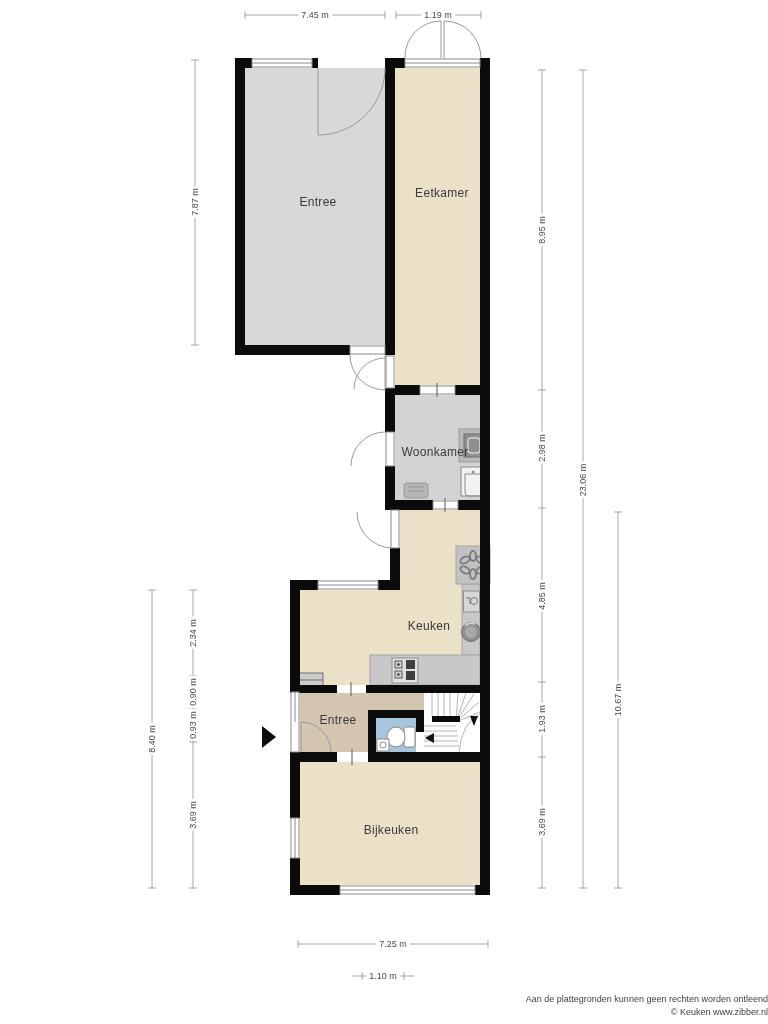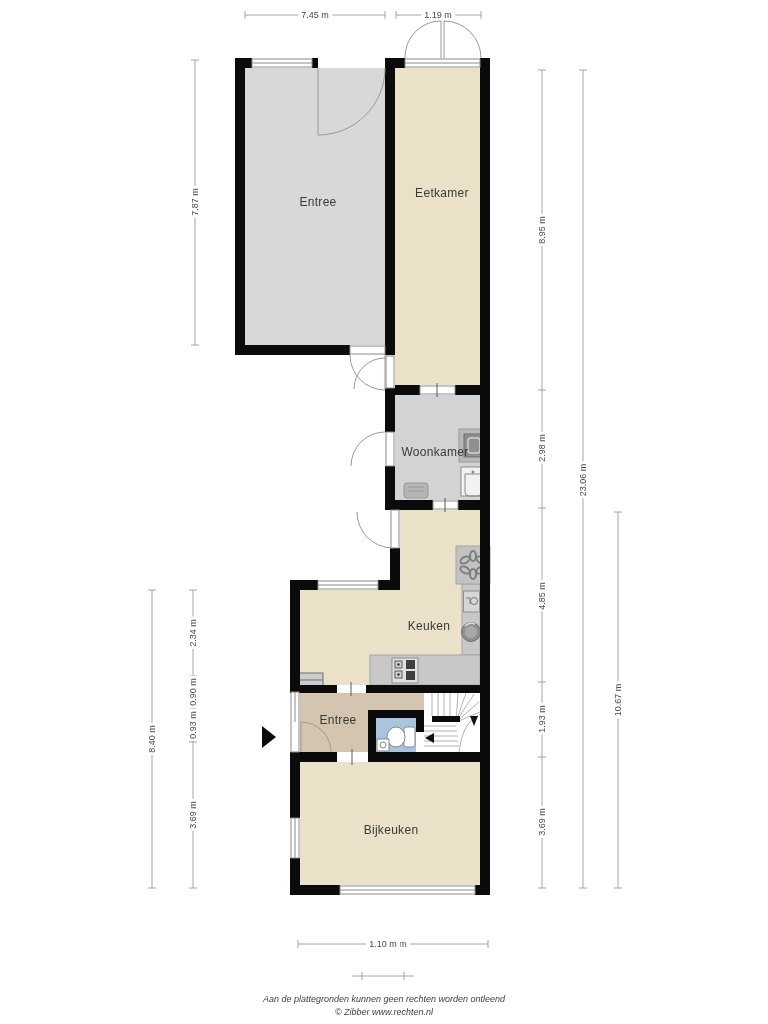--- a/index.html
+++ b/index.html
@@ -5,22 +5,22 @@
   html,body{margin:0;padding:0;}
   body{width:768px;height:1024px;position:relative;background:#ffffff;
        font-family:"Liberation Sans", sans-serif;overflow:hidden;}
   .plan-svg{position:absolute;left:0;top:0;}
   .wall{fill:#0b0b0b;}
   .room-label{position:absolute;transform:translate(-50%,-50%);
       font-size:12px;color:#3a3a3a;letter-spacing:.3px;white-space:nowrap;}
   .dim-label{position:absolute;transform:translate(-50%,-50%);
       font-size:9px;color:#4a4a4a;background:#ffffff;padding:0 3px;white-space:nowrap;}
   .dim-label.v{transform:translate(-50%,-50%) rotate(-90deg);padding:0 2px;}
-  .footer{position:absolute;left:0;right:0;text-align:center;
-      font-size:9px;color:#3f3f3f;line-height:13px;font-style:italic;}
+  .footer{position:absolute;left:0;right:0;text-align:right;
+      font-size:9px;color:#3f3f3f;line-height:13px;}
 </style>
 </head>
 <body>
 
 <svg class="plan-svg" width="768" height="1024" viewBox="0 0 768 1024">
 
   <g>
     <rect x="245" y="68" width="140" height="277" fill="#d8d8d8"></rect>
     <rect x="395" y="68" width="85" height="317" fill="#ebe1c8"></rect>
     <rect x="395" y="395" width="85" height="105" fill="#d3d3d3"></rect>
@@ -301,16 +301,16 @@
 <div class="dim-label v" style="left:193px;top:815px">3.69 m</div>
 <div class="dim-label v" style="left:152px;top:739px">8.40 m</div>
 <div class="dim-label v" style="left:542px;top:230px">8.95 m</div>
 <div class="dim-label v" style="left:542px;top:448px">2.98 m</div>
 <div class="dim-label v" style="left:542px;top:596px">4.85 m</div>
 <div class="dim-label v" style="left:542px;top:719px">1.93 m</div>
 <div class="dim-label v" style="left:542px;top:822px">3.69 m</div>
 <div class="dim-label v" style="left:583px;top:480px">23.06 m</div>
 <div class="dim-label v" style="left:618px;top:700px">10.67 m</div>
 <div class="dim-label" style="left:393px;top:944px">7.25 m</div>
-<div class="dim-label" style="left:383px;top:944px">1.10 m</div>
+<div class="dim-label" style="left:383px;top:976px">1.10 m</div>
 
 <div class="footer" style="top:993px">Aan de plattegronden kunnen geen rechten worden ontleend</div>
-<div class="footer" style="top:1006px">© Zibber www.rechten.nl</div>
+<div class="footer" style="top:1006px">© Keuken www.zibber.nl</div>
 
 </body></html>

